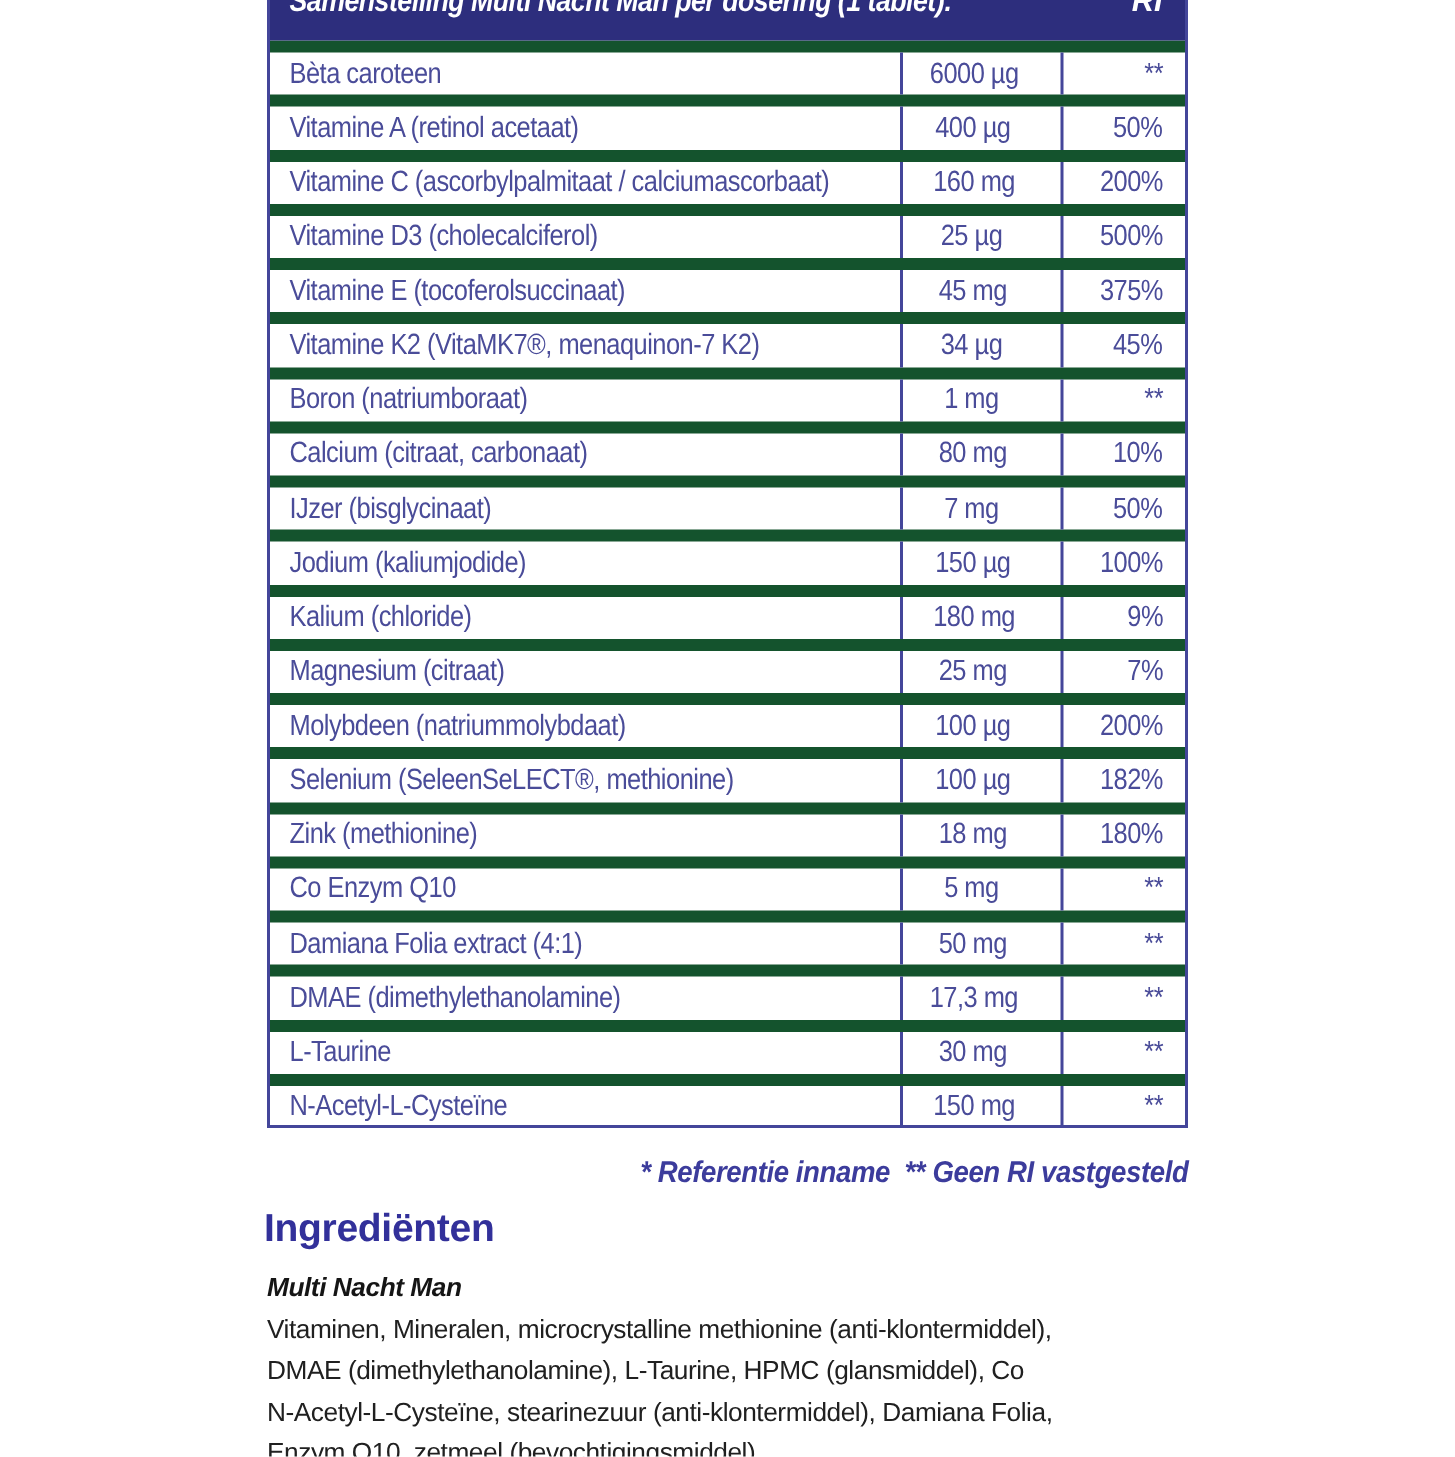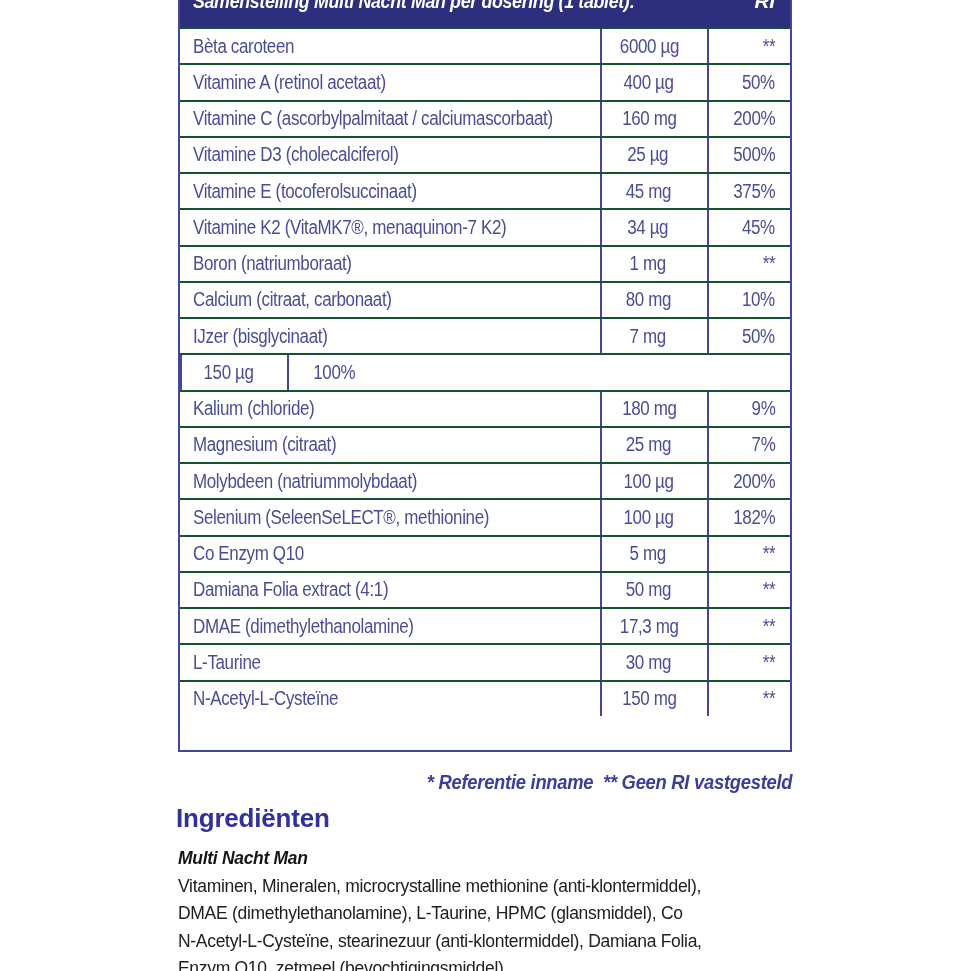--- a/index.html
+++ b/index.html
@@ -23,21 +23,21 @@
     color:#ffffff;font-weight:bold;font-size:20.5px;letter-spacing:-0.4px;
     white-space:nowrap;display:inline-block;
     transform:scaleX(0.87);transform-origin:0 50%;
   }
   .thead .ri{
     position:absolute;right:15px;top:-11px;line-height:24px;
     color:#ffffff;font-weight:bold;font-size:20.5px;
   }
   .row{
     display:flex;height:36.25px;box-sizing:border-box;
-    border-top:2px solid #14532d;
+    border-top:8px solid #14532d;
   }
   .cell{
     box-sizing:border-box;height:100%;display:flex;align-items:center;
     color:#4a4c99;font-size:19.5px;letter-spacing:-0.4px;white-space:nowrap;
   }
   .cell.name{width:420px;padding-left:13px;justify-content:flex-start;overflow:hidden;}
   .cell.amt{width:107px;border-left:2px solid #44469a;padding-right:19px;justify-content:center;}
   .cell.ri{width:83px;border-left:2px solid #44469a;padding-right:15px;justify-content:flex-end;}
   .cond{display:inline-block;transform:scaleX(0.87);transform-origin:0 50%;}
   .cond-r{display:inline-block;transform:scaleX(0.87);transform-origin:100% 50%;}
@@ -166,20 +166,23 @@
         <span class="cond">IJzer (bisglycinaat)</span>
       </div>
     <div class="cell amt">
         <span class="cond-r">7 mg</span>
       </div>
     <div class="cell ri">
         <span class="cond-r">50%</span>
       </div>
   </div>
   <div class="row">
+    <div class="cell name">
+        <span class="cond">Jodium (kaliumjodide)</span>
+      </div>
     <div class="cell amt">
         <span class="cond-r">150 µg</span>
       </div>
     <div class="cell ri">
         <span class="cond-r">100%</span>
       </div>
   </div>
   <div class="row">
     <div class="cell name">
         <span class="cond">Kalium (chloride)</span>
@@ -215,20 +218,31 @@
   </div>
   <div class="row">
     <div class="cell name">
         <span class="cond">Selenium (SeleenSeLECT®, methionine)</span>
       </div>
     <div class="cell amt">
         <span class="cond-r">100 µg</span>
       </div>
     <div class="cell ri">
         <span class="cond-r">182%</span>
+      </div>
+  </div>
+  <div class="row">
+    <div class="cell name">
+        <span class="cond">Zink (methionine)</span>
+      </div>
+    <div class="cell amt">
+        <span class="cond-r">18 mg</span>
+      </div>
+    <div class="cell ri">
+        <span class="cond-r">180%</span>
       </div>
   </div>
   <div class="row">
     <div class="cell name">
         <span class="cond">Co Enzym Q10</span>
       </div>
     <div class="cell amt">
         <span class="cond-r">5 mg</span>
       </div>
     <div class="cell ri">

